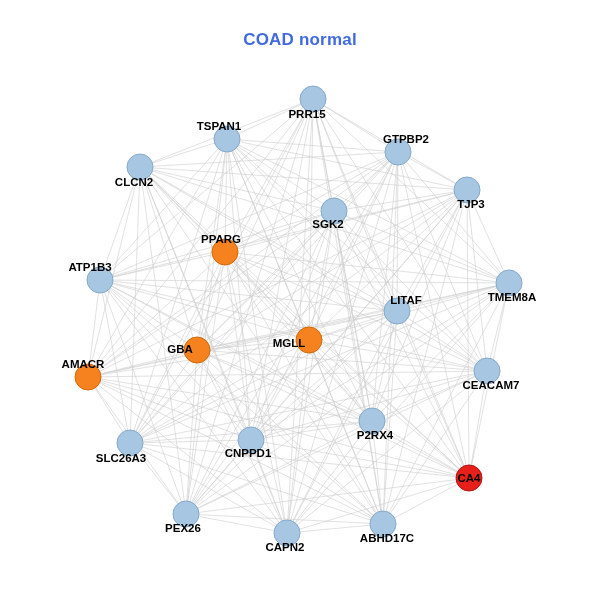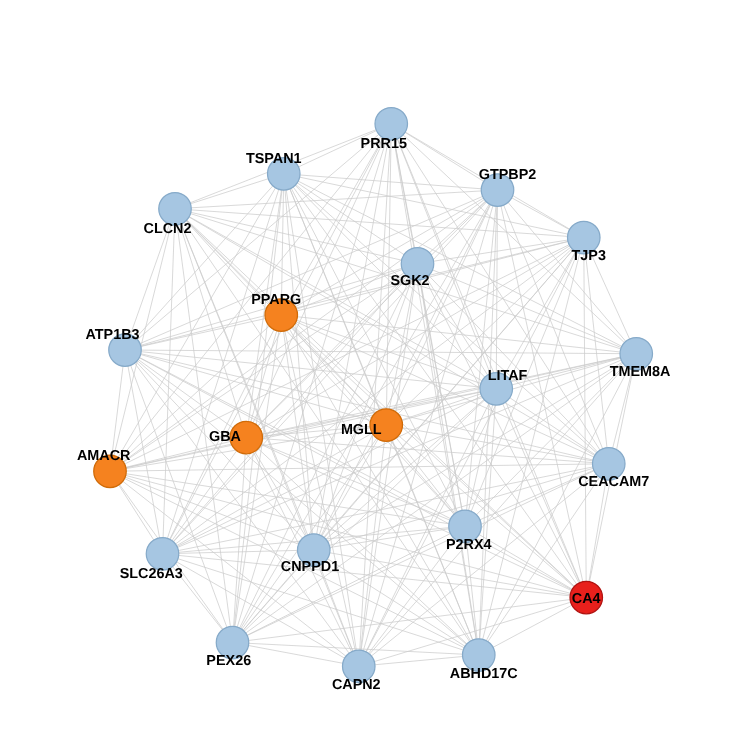--- a/index.html
+++ b/index.html
@@ -35,20 +35,21 @@
     font-family: "Liberation Sans", sans-serif;
     font-weight: bold;
     font-size: 11.5px;
     fill: #000000;
   }
 </style>
 </head>
 <body>
 
 <div class="figure-canvas">
+  <div class="chart-title" style="color: rgb(65, 105, 225);">COAD normal</div>
   <svg class="network" id="net" width="600" height="600" viewBox="0 0 600 600">
       <g stroke="#cccccc" stroke-width="0.7" stroke-opacity="0.85">
         <line x1="313" y1="99" x2="227" y2="139"></line>
         <line x1="313" y1="99" x2="398" y2="152"></line>
         <line x1="313" y1="99" x2="140" y2="167"></line>
         <line x1="313" y1="99" x2="467" y2="190"></line>
         <line x1="313" y1="99" x2="334" y2="211"></line>
         <line x1="313" y1="99" x2="225" y2="252"></line>
         <line x1="313" y1="99" x2="100" y2="280"></line>
         <line x1="313" y1="99" x2="509" y2="283"></line>

